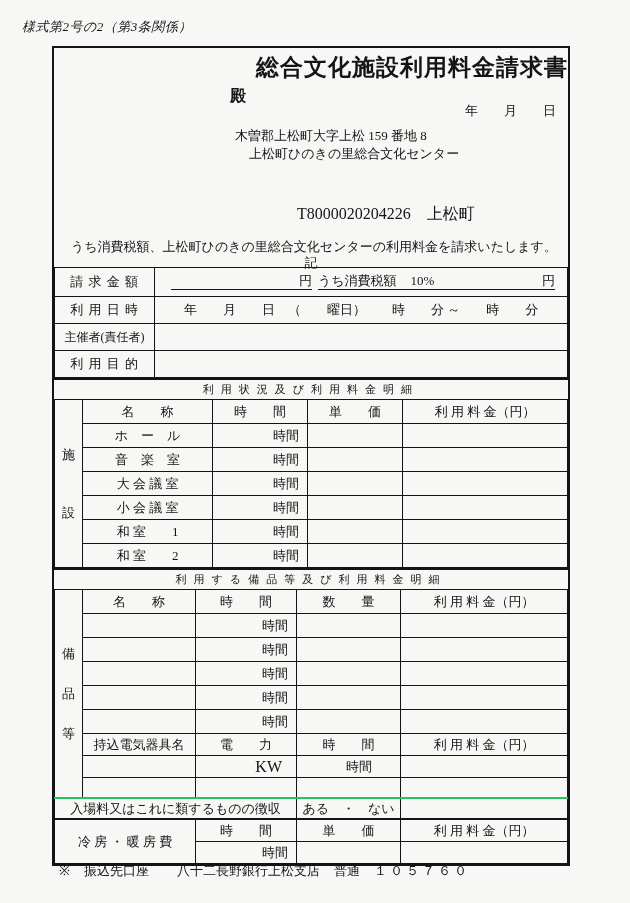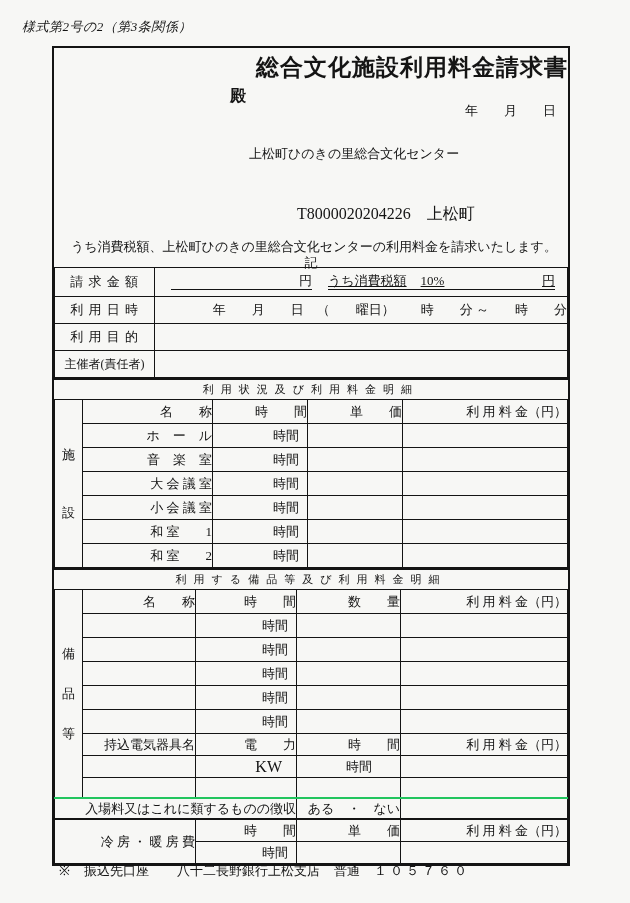--- a/index.html
+++ b/index.html
@@ -24,32 +24,32 @@
   .date-line{position:absolute;top:54px;right:12px;font-size:13px;}
   .addr1{position:absolute;top:79px;left:181px;}
   .addr2{position:absolute;top:97px;left:195px;}
   .tnum{position:absolute;top:156px;left:243px;font-size:16px;}
   .intro{position:absolute;top:190px;left:17px;}
   .ki{position:absolute;top:206px;left:0;right:0;text-align:center;}
   
   table{border-collapse:collapse;width:100%;table-layout:fixed;}
   td{border:1px solid #141414;padding:0;font-size:13px;overflow:hidden;
      white-space:nowrap;vertical-align:middle;}
-  .c{text-align:right;}
+  .c{text-align:center;}
   .r{text-align:right;padding-right:8px;}
   .label-cell{text-align:center;letter-spacing:1px;}
   .tight{font-size:12px;letter-spacing:0;}
   
   .info td{height:26px;}
   .info .row-amount td{height:28px;text-align:center;}
   .amount-line{display:flex;align-items:flex-end;padding:2px 12px 4px 16px;}
   .u{border-bottom:1px solid #141414;line-height:16px;}
   .u-first{display:inline-flex;}
   .u-blank{display:inline-block;width:128px;}
-  .u-tax{display:flex;flex:1;margin-left:16px;text-decoration:underline;}
+  .u-tax{display:flex;flex:1;margin-left:6px;}
   .u-tax .sp{display:inline-block;width:14px;}
   .u-tax .fill{flex:1;}
   
   .sec-head{border-top:2px solid #141414;height:19px;line-height:19px;
             text-align:center;letter-spacing:7px;font-size:11px;}
   
   .grid td{height:23px;}
   .vlabel{vertical-align:middle;}
   .vlabel .stack{display:flex;flex-direction:column;align-items:center;}
   .stack-fac{gap:40px;}
@@ -71,20 +71,21 @@
 <body>
 
 <div class="form-no">様式第2号の2（第3条関係）</div>
 
 <div class="box">
 
   <div class="head">
     <div class="title">総合文化施設利用料金請求書</div>
     <div class="dono">殿</div>
     <div class="date-line">年　　月　　日</div>
+    <div class="addr1">木曽郡上松町大字上松 159 番地 8</div>
     <div class="addr2">上松町ひのきの里総合文化センター</div>
     <div class="tnum">T8000020204226　上松町</div>
     <div class="intro">うち消費税額、上松町ひのきの里総合文化センターの利用料金を請求いたします。</div>
     <div class="ki">記</div>
   </div>
 
   <table class="info">
     <colgroup>
         <col style="width:100px">
         <col>
@@ -106,25 +107,25 @@
             <span>円</span>
           </span>
         </div>
       </td>
     </tr>
     <tr>
       <td class="label-cell">利 用 日 時</td>
       <td class="c">年　　月　　日　（　　曜日）　　時　　分 ～　　時　　分</td>
     </tr>
     <tr>
+      <td class="label-cell tight">主催者(責任者)</td>
+      <td></td>
+    </tr>
+    <tr>
       <td class="label-cell">利 用 目 的</td>
-      <td></td>
-    </tr>
-    <tr>
-      <td class="label-cell tight">主催者(責任者)</td>
       <td></td>
     </tr>
   </tbody>
     </table>
 
   <div class="sec-head">利用状況及び利用料金明細</div>
 
   <table class="grid">
     <colgroup>
         <col style="width:28px">

